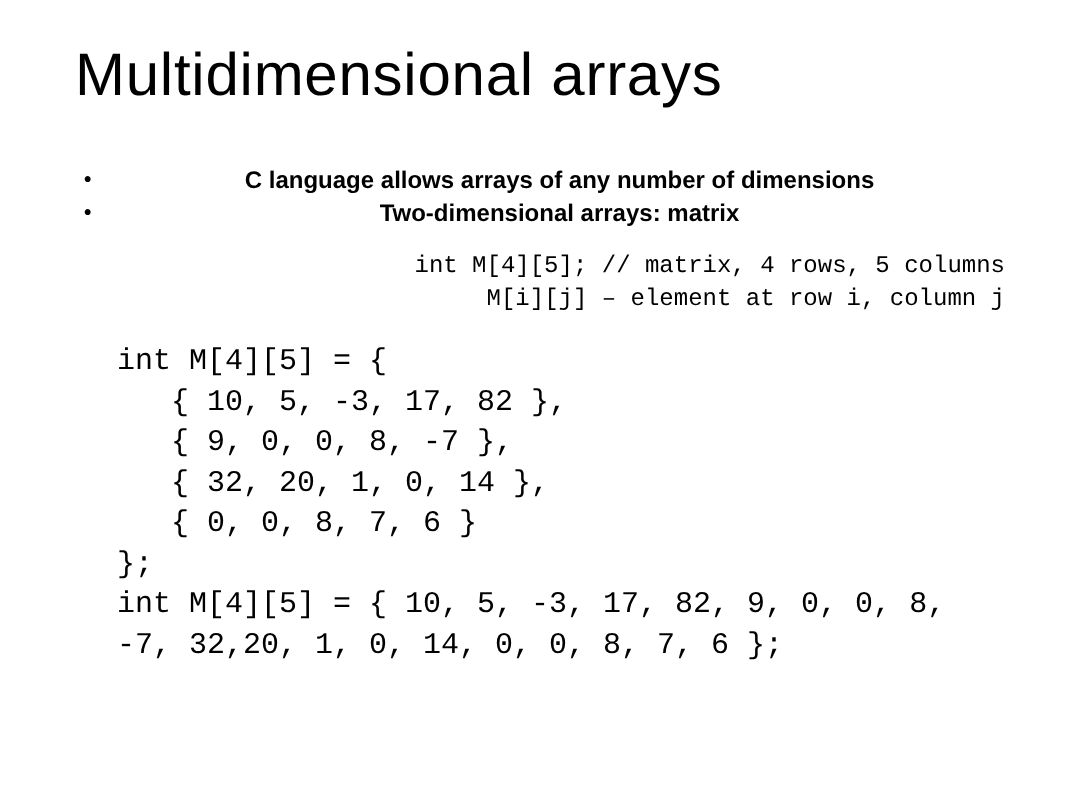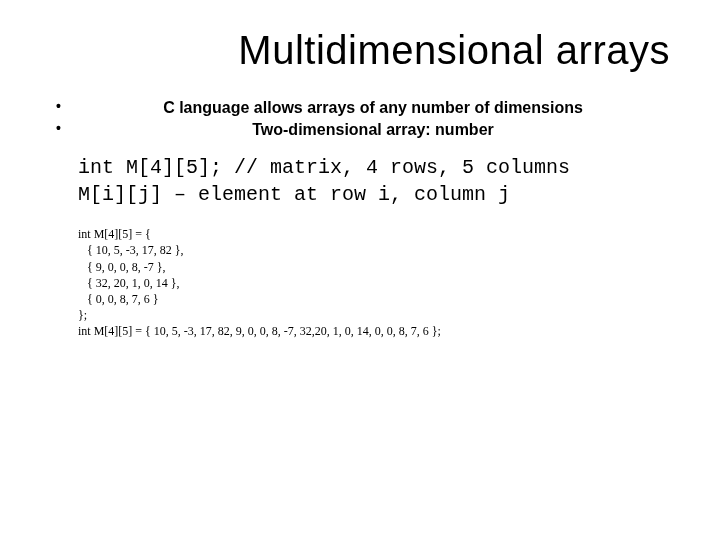--- a/index.html
+++ b/index.html
@@ -14,22 +14,22 @@
   .slide {
     width: 720px;
     height: 540px;
     box-sizing: border-box;
     padding: 28px 50px 40px 50px;
     position: relative;
   }
   .title {
     font-size: 40px;
     font-weight: 400;
-    text-align: right;
-    margin: 0 0 24px 0;
+    text-align: left;
+    margin: 0 0 37px 0;
     letter-spacing: 0.5px;
   }
   .bullets {
     margin: 0 0 14px 0;
     padding: 0;
     list-style: none;
     text-align: center;
   }
   .bullets li {
     font-size: 16px;
@@ -40,43 +40,44 @@
   }
   .bullets li::before {
     content: "•";
     position: absolute;
     left: 6px;
     top: 0;
     font-size: 14px;
   }
   .code {
     font-family: "Courier New", Courier, monospace;
-    font-size: 20px;
+    font-size: 16px;
     line-height: 1.35;
     white-space: pre;
     margin: 0 0 18px 28px;
+    text-align: right;
   }
   .code2 {
-    font-family: Liberation Serif, serif;
-    font-size: 12px;
+    font-family: Liberation Mono, monospace;
+    font-size: 20px;
     line-height: 1.35;
     white-space: pre-wrap;
     margin: 0 0 0 28px;
   }
 </style>
 </head>
 <body>
 
 <div class="slide">
 
   <h1 class="title">Multidimensional arrays</h1>
 
   <ul class="bullets">
     <li>C language allows arrays of any number of dimensions</li>
-    <li>Two-dimensional array: number</li>
+    <li>Two-dimensional arrays: matrix</li>
   </ul>
 
   <div class="code">int M[4][5]; // matrix, 4 rows, 5 columns
 M[i][j] – element at row i, column j</div>
 
   <div class="code2">int M[4][5] = {
    { 10, 5, -3, 17, 82 },
    { 9, 0, 0, 8, -7 },
    { 32, 20, 1, 0, 14 },
    { 0, 0, 8, 7, 6 }

